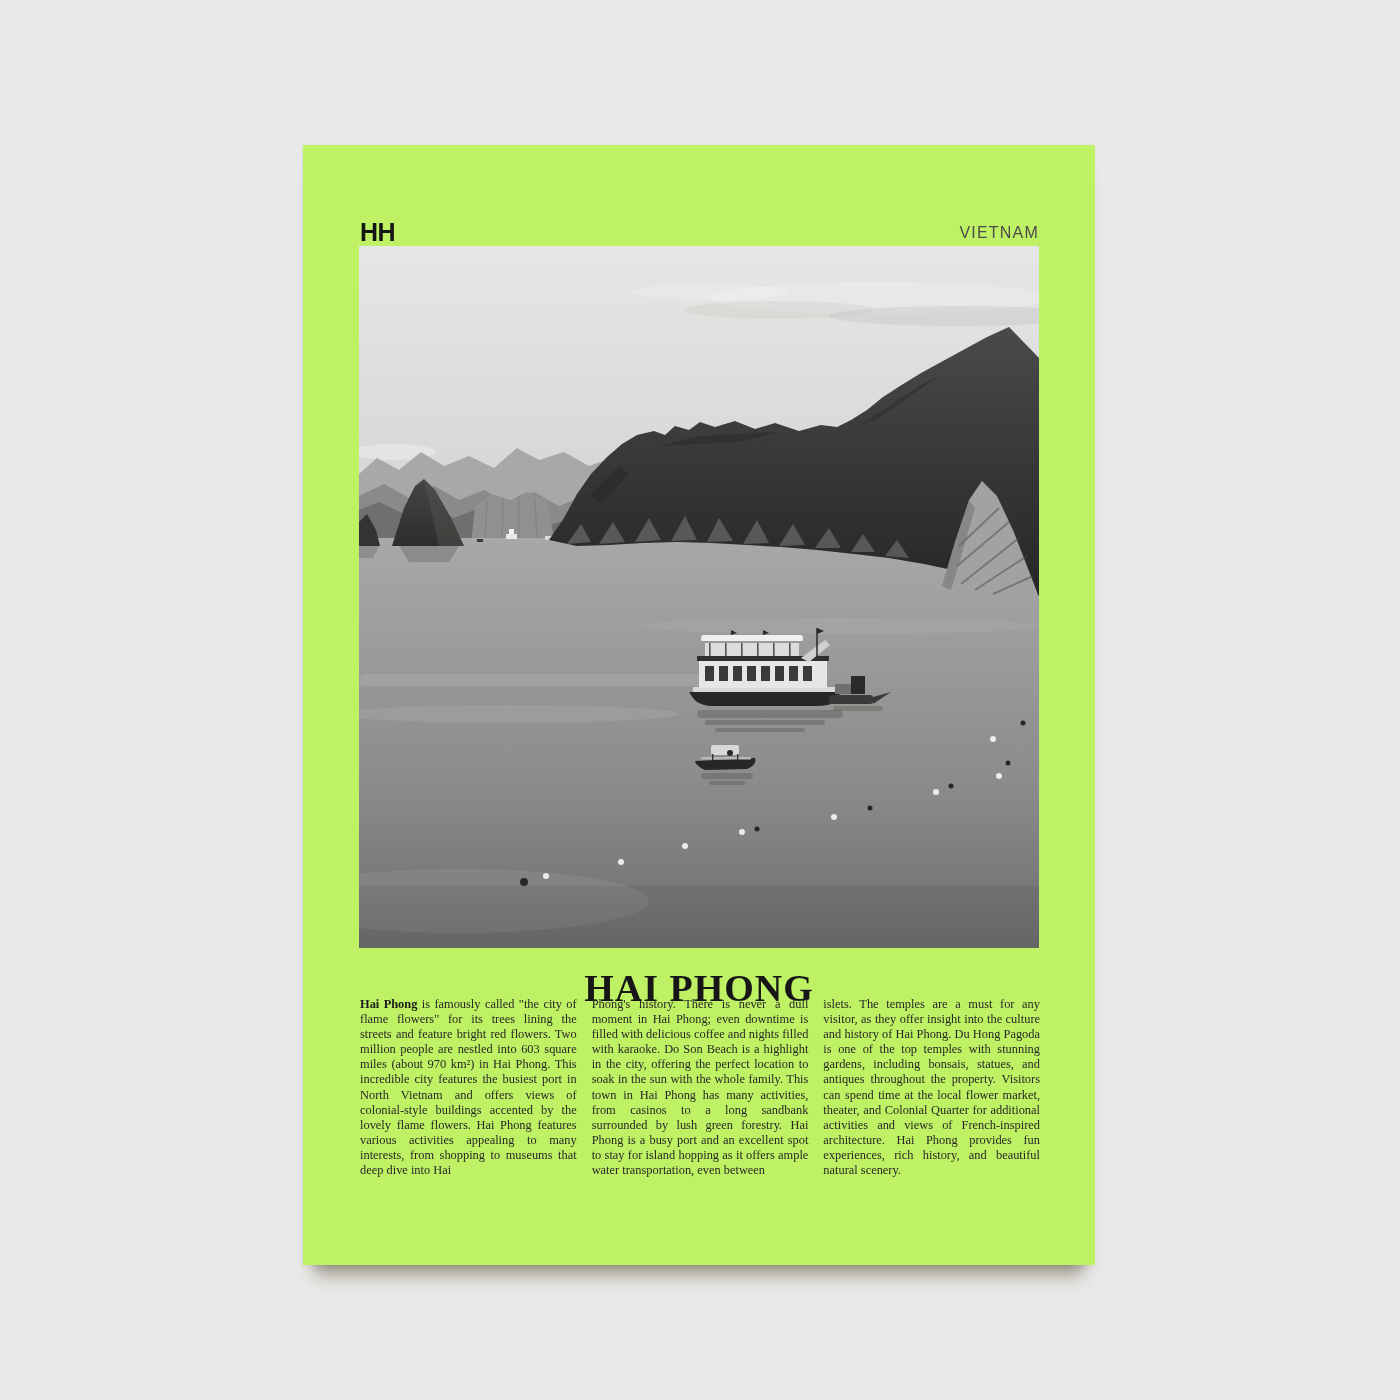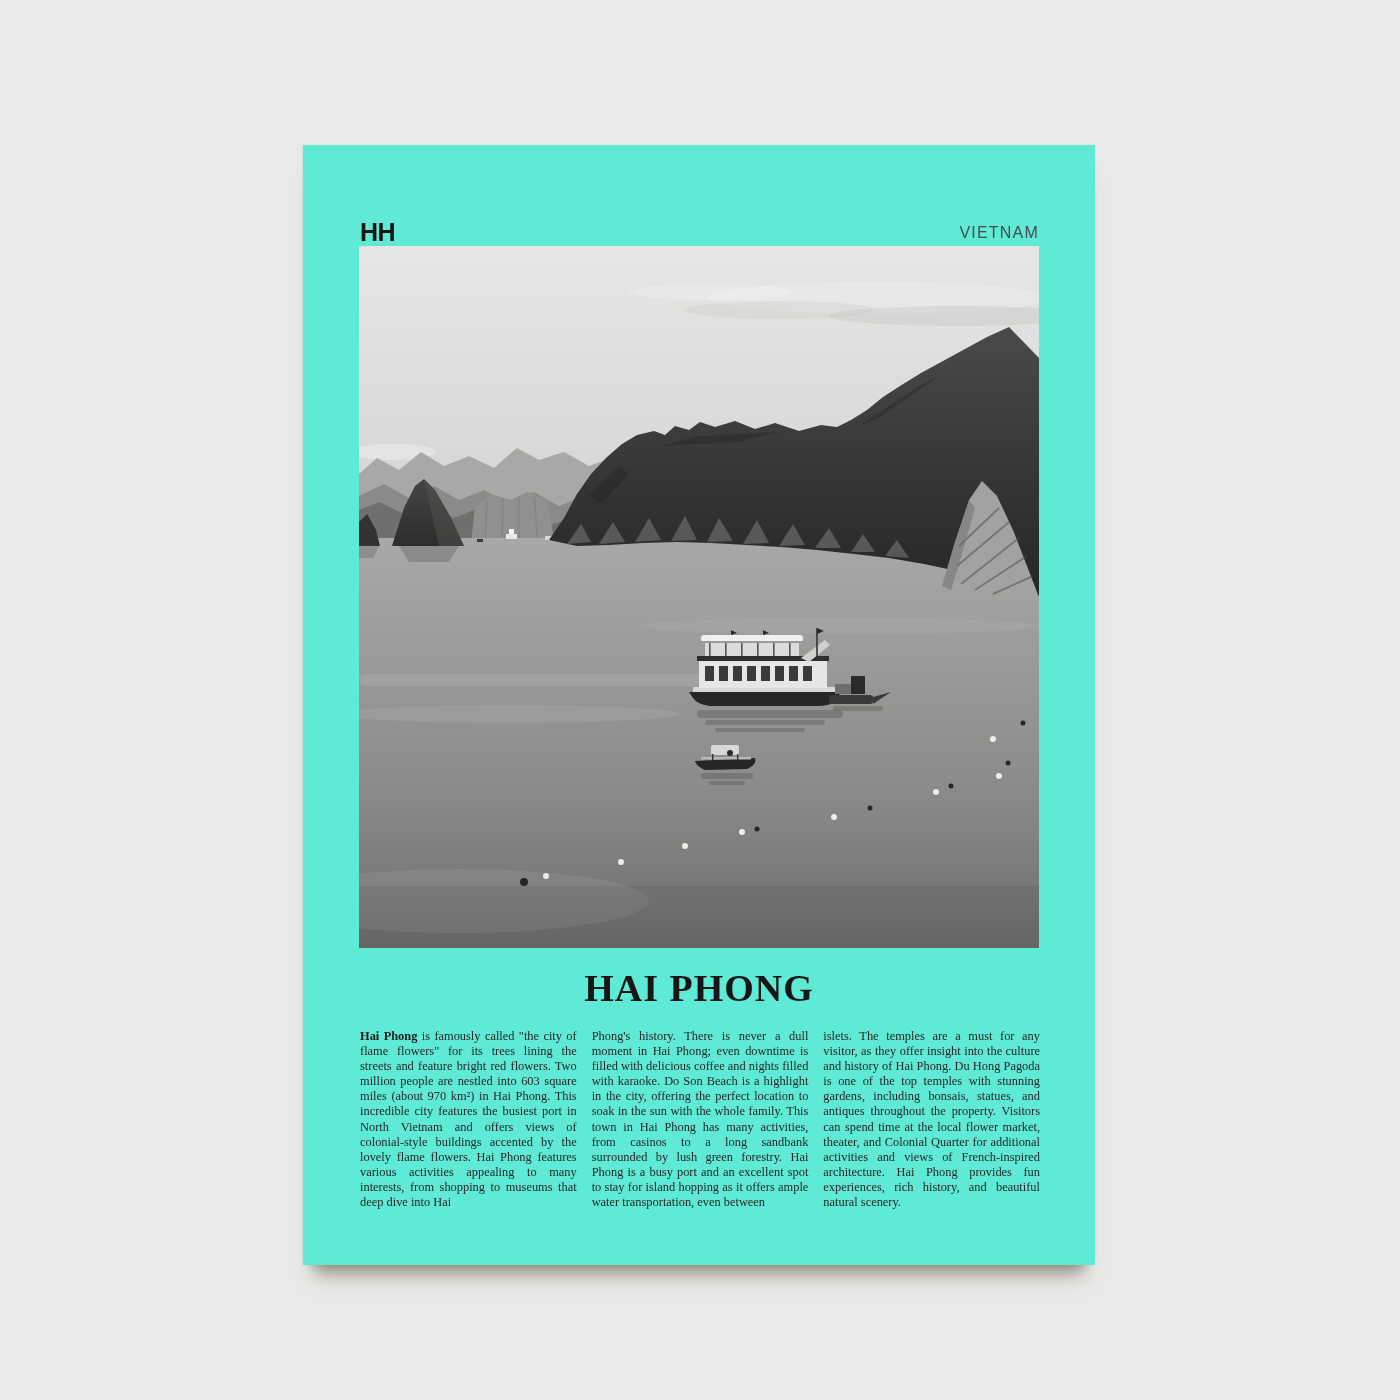--- a/index.html
+++ b/index.html
@@ -7,21 +7,21 @@
   body {
     background:#e9e9e8;
     font-family:"Liberation Sans", sans-serif;
     position:relative;
     overflow:hidden;
   }
   .poster {
     position:absolute;
     left:303px; top:145px;
     width:792px; height:1120px;
-    background:#5eead4;
+    background:#bef264;
     box-shadow:
       0 22px 16px -12px rgba(100,92,66,0.55),
       0 8px 10px -8px rgba(0,0,0,0.22),
       -1px 0 2px rgba(0,0,0,0.05);
   }
   .poster-header {
     position:absolute;
     left:57px; right:56px; top:60px;
     height:40px;
   }
@@ -51,21 +51,21 @@
     text-align:center;
     font-family:"Liberation Serif", serif;
     font-weight:700;
     font-size:38px;
     letter-spacing:1px;
     color:#161616;
     line-height:1.1;
   }
   .article {
     position:absolute;
-    left:57px; top:884px;
+    left:57px; top:852px;
     width:680px;
     display:flex;
     gap:15px;
   }
   .article .col {
     flex:1 1 0;
     font-family:"Liberation Serif", serif;
     font-size:12.4px;
     line-height:15.1px;
     text-align:justify;

